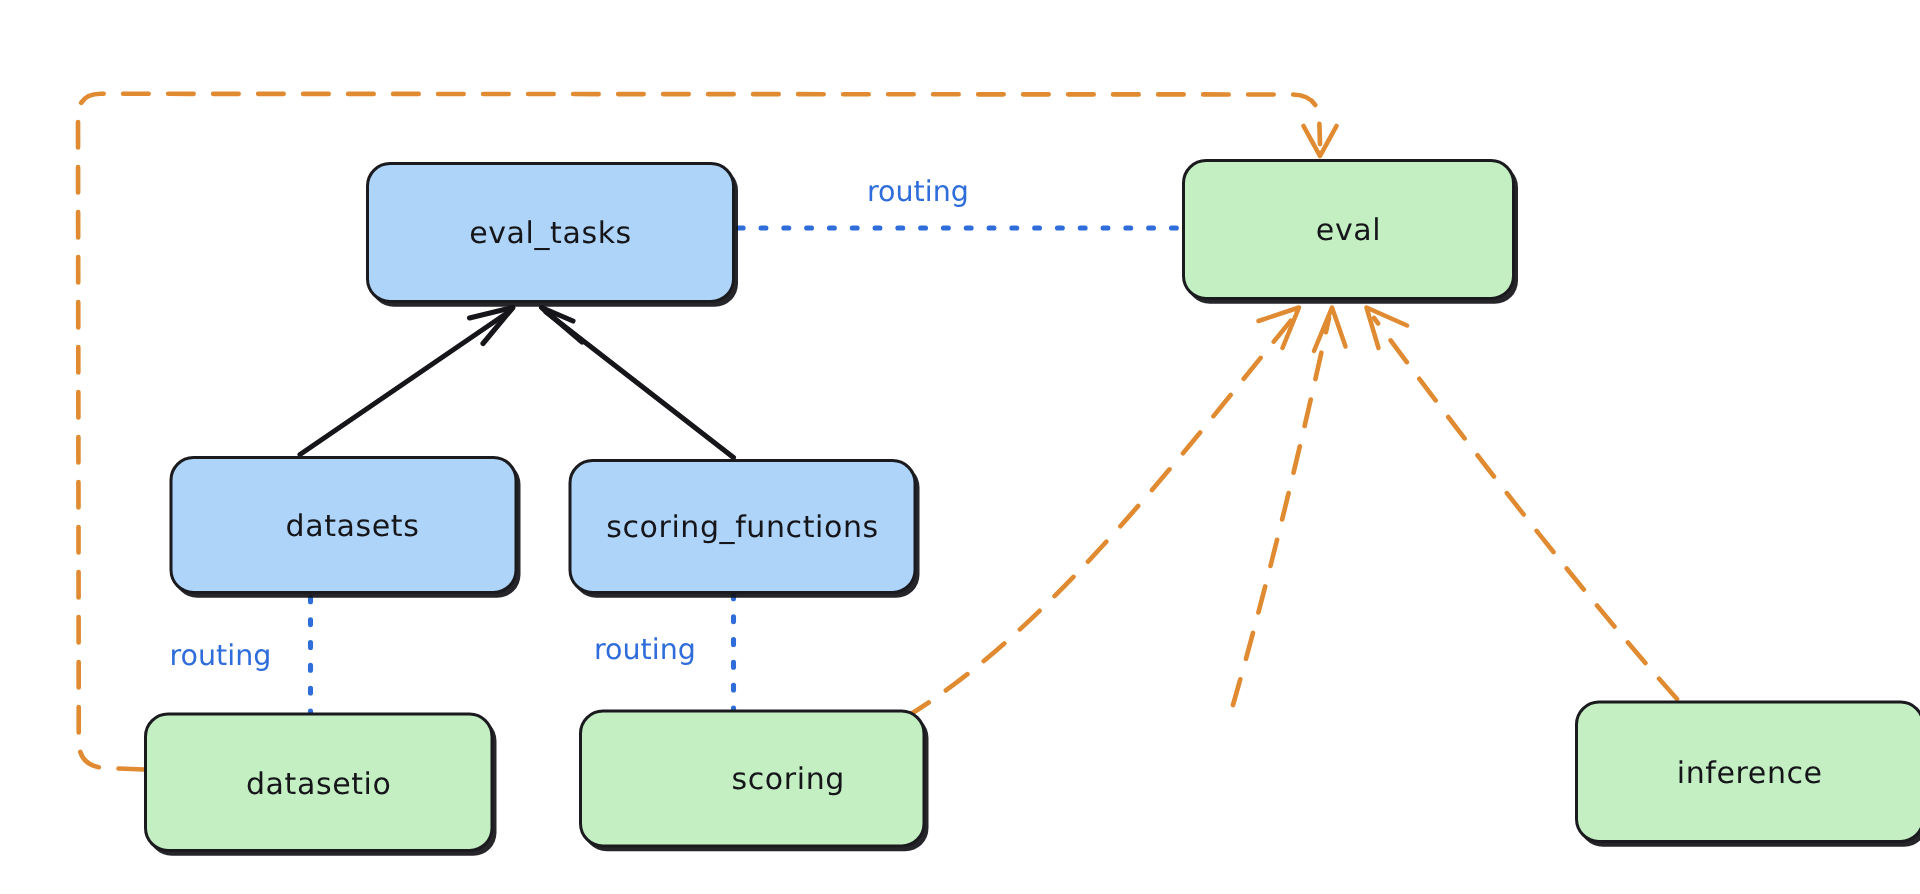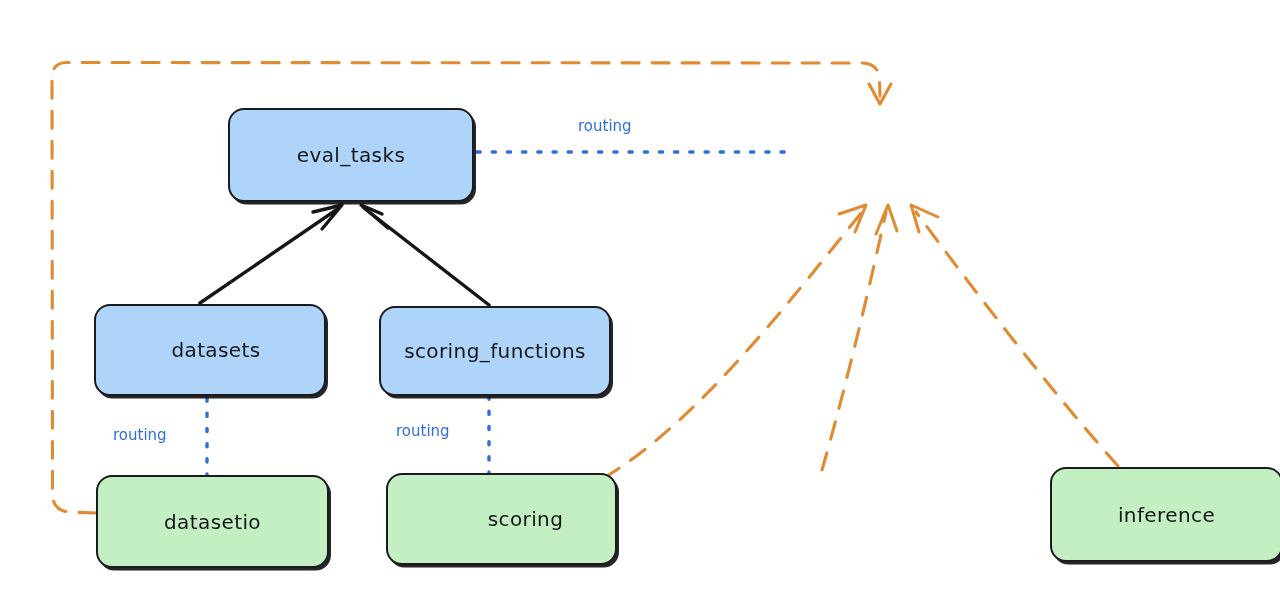--- a/index.html
+++ b/index.html
@@ -41,21 +41,21 @@
     color: #16161a;
     white-space: nowrap;
     user-select: none;
   }
   .node.blue  { background: #aed4f9; }
   .node.green { background: #c3efc3; }
 
   .edge-label {
     position: absolute;
     font-family: "DejaVu Sans", sans-serif;
-    font-size: 15px;
+    font-size: 19px;
     color: #2f6ddb;
     white-space: nowrap;
     user-select: none;
   }
 </style>
 </head>
 <body>
 
 <div id="canvas">
 
@@ -97,26 +97,29 @@
 
     <g>
       <path d="M 207,398 L 207,475" fill="none" stroke="#2f6ddb" stroke-width="3.4" stroke-dasharray="3.2 12" stroke-linecap="round"></path>
     </g>
 
     <g>
       <path d="M 489,396 L 489,473" fill="none" stroke="#2f6ddb" stroke-width="3.4" stroke-dasharray="3.2 12" stroke-linecap="round"></path>
     </g>
   </svg>
 
-  <div class="node blue" id="node-eval_tasks" style="left: 228px; top: 108px; width: 246px; height: 94px; justify-content: center;">
+  <div class="node blue" id="node-eval_tasks" style="left: 244px; top: 108px; width: 246px; height: 94px; justify-content: center;">
     <span class="node-label">eval_tasks</span>
   </div>
 
+  <div class="node green" id="node-eval" style="left: 788px; top: 106px; width: 222px; height: 94px;">
+    <span class="node-label">eval</span>
+  </div>
 
-  <div class="node blue" id="node-datasets" style="left: 94px; top: 304px; width: 232px; height: 92px; padding-left: 12px;">
+  <div class="node blue" id="node-datasets" style="left: 113px; top: 304px; width: 232px; height: 92px; padding-left: 12px;">
     <span class="node-label">datasets</span>
   </div>
 
   <div class="node blue" id="node-scoring_functions" style="left: 379px; top: 306px; width: 232px; height: 90px;">
     <span class="node-label">scoring_functions</span>
   </div>
 
   <div class="node green" id="node-datasetio" style="left: 96px; top: 475px; width: 233px; height: 93px;">
     <span class="node-label">datasetio</span>
   </div>

